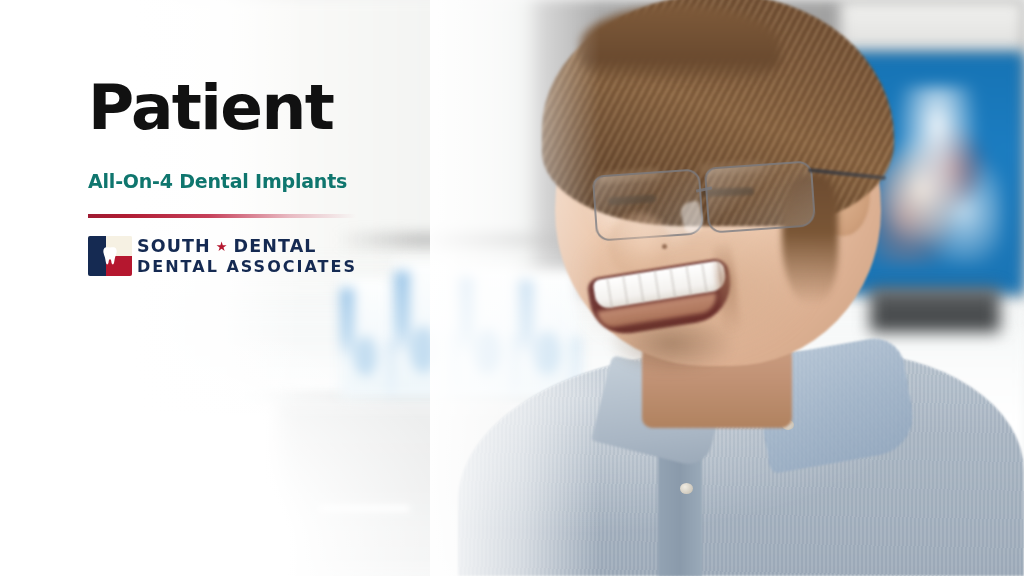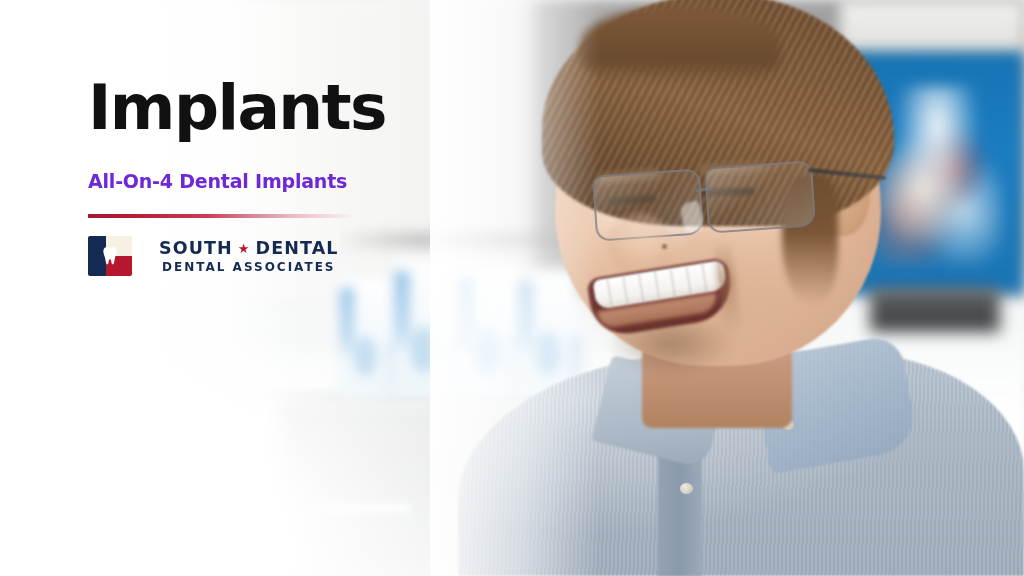--- a/index.html
+++ b/index.html
@@ -378,39 +378,39 @@
     color: #111111;
     font-family: "DejaVu Sans", sans-serif;
     font-weight: 700;
     font-size: 63px;
     line-height: 1.02;
     letter-spacing: -1.6px;
   }
   .title .line { display: block; }
   .subtitle {
     margin: 30px 0 0 0;
-    color: #6d28d9;
+    color: #0f766e;
     font-family: "DejaVu Sans", sans-serif;
     font-weight: 700;
     font-size: 19px;
     letter-spacing: -0.2px;
   }
   .divider {
     margin-top: 22px;
     width: 268px;
     height: 4px;
     background: linear-gradient(90deg, #9e1b32 0%, #b01c33 14%, #c6405a 45%, rgba(198,64,90,.35) 75%, rgba(198,64,90,0) 100%);
   }
 
   
   .logo {
     margin-top: 18px;
     display: flex;
     align-items: center;
-    gap: 27px;
+    gap: 5px;
   }
   .flag {
     position: relative;
     width: 44px;
     height: 40px;
     flex: 0 0 auto;
     border-radius: 2px;
     overflow: hidden;
     background: #f7f2e4;
   }
@@ -441,21 +441,21 @@
     font-weight: 700;
     font-size: 17.5px;
     letter-spacing: 1.1px;
   }
   .wm-star { color: #b5172f; font-size: 13px; line-height: 1; }
   .wm-bottom {
     margin-top: 4px;
     color: #152a52;
     font-family: "DejaVu Sans", sans-serif;
     font-weight: 700;
-    font-size: 12px;
+    font-size: 16px;
     letter-spacing: 2.0px;
     text-align: center;
   }
 </style>
 </head>
 <body>
 
 <div class="frame">
 
   <div class="photo">
@@ -541,21 +541,21 @@
     <div class="lip-lower"></div>
     <div class="smile-crease"></div>
     <div class="chin-stubble"></div>
     <div class="mole"></div>
 
     <div class="subject-veil"></div>
   </div>
 
   <div class="overlay">
     <h1 class="title">
-      <span class="line">Implants</span>
+      <span class="line">Patient</span>
     </h1>
 
     <p class="subtitle">All-On-4 Dental Implants</p>
 
     <div class="divider"></div>
 
     <div class="logo">
       <div class="flag">
         <div class="band"></div>
         <div class="cream"></div>

